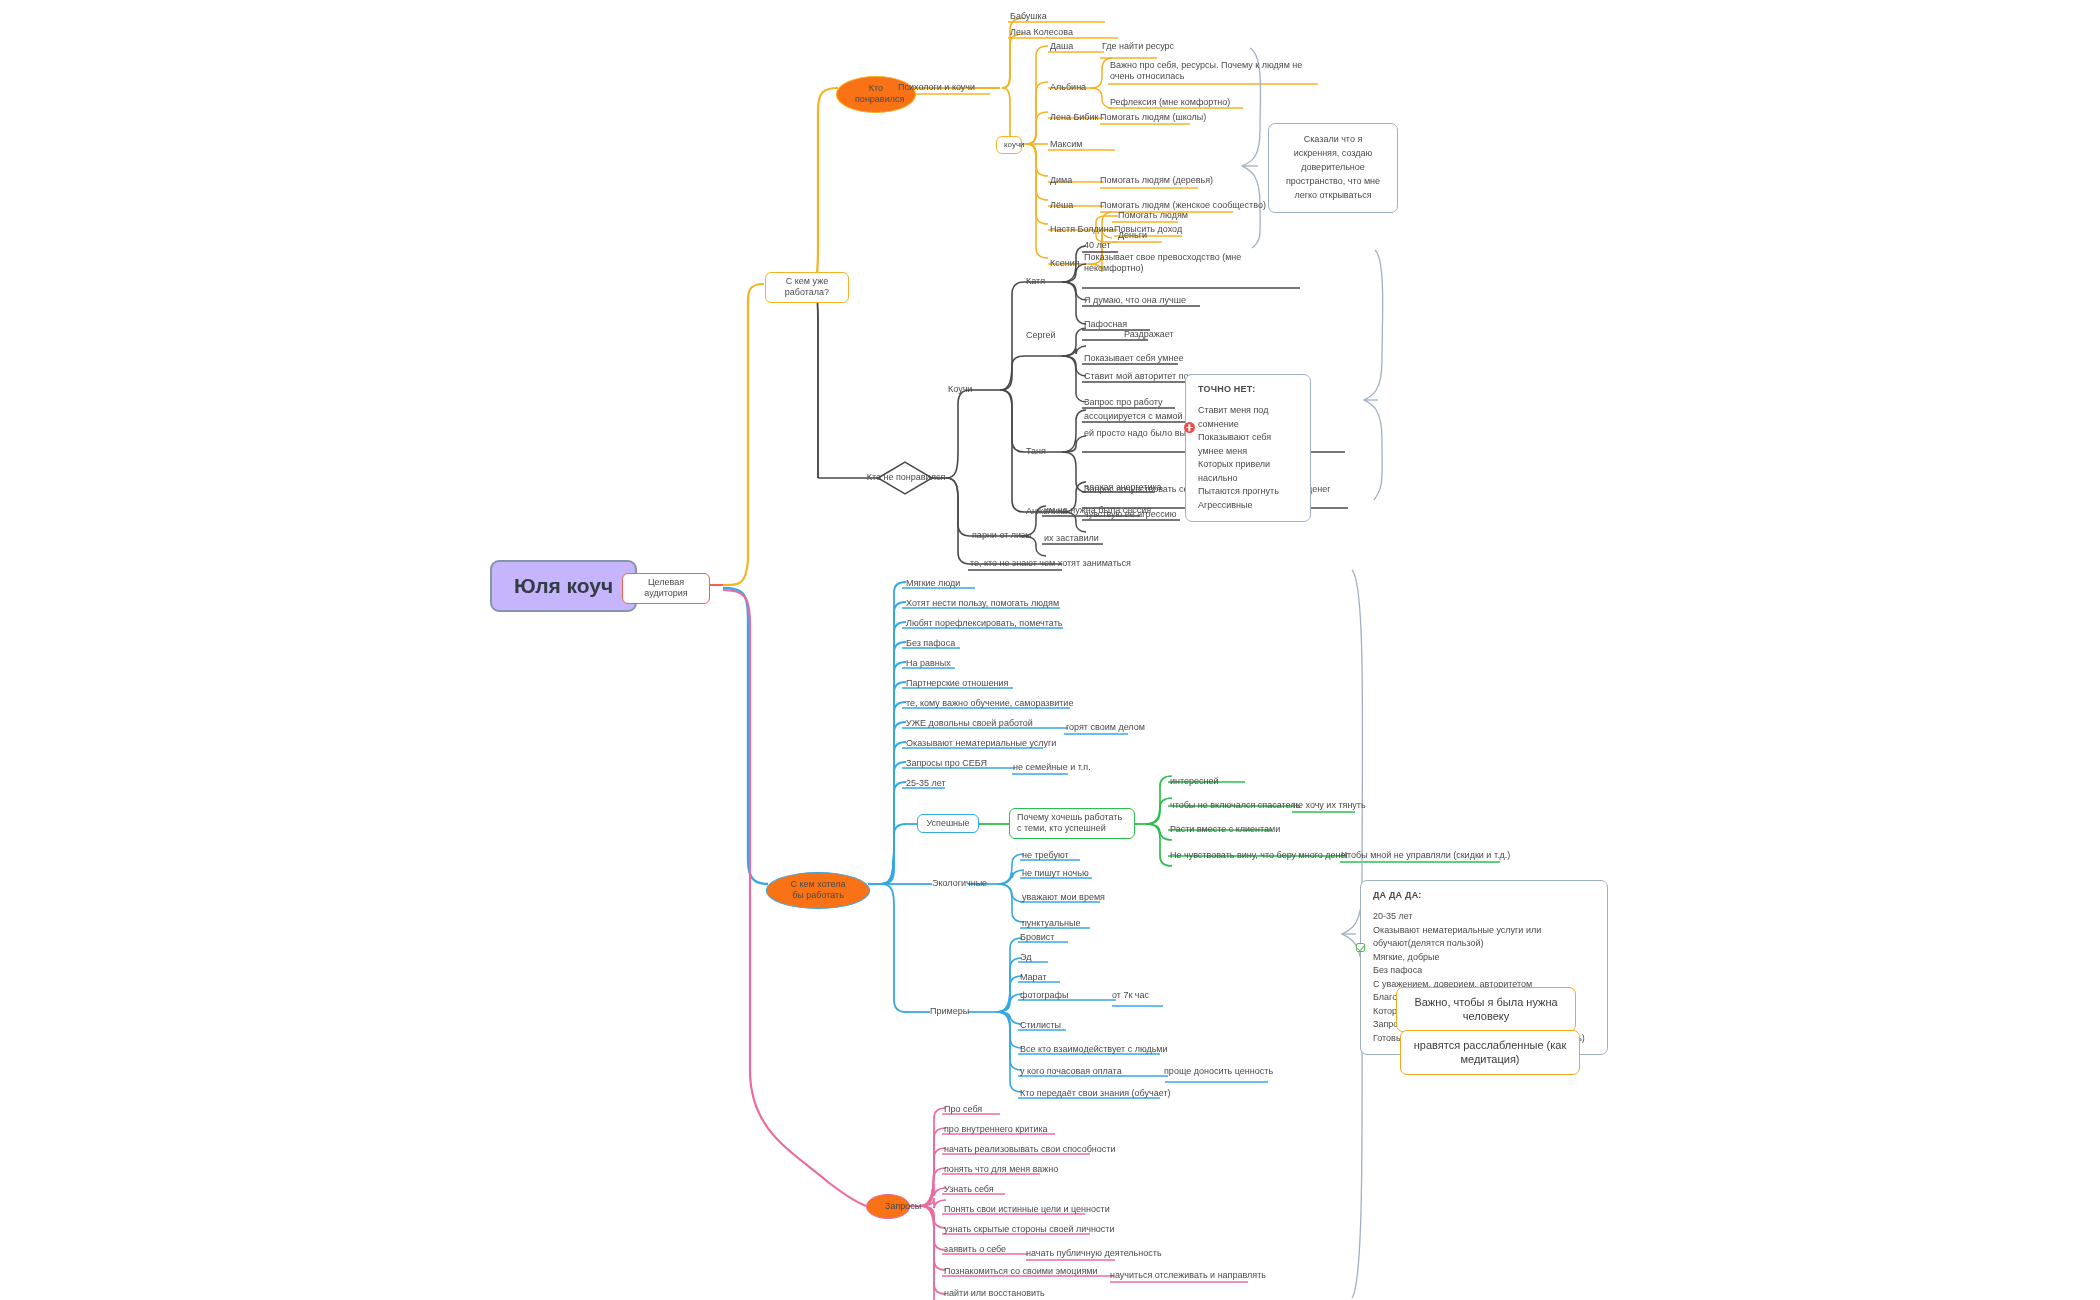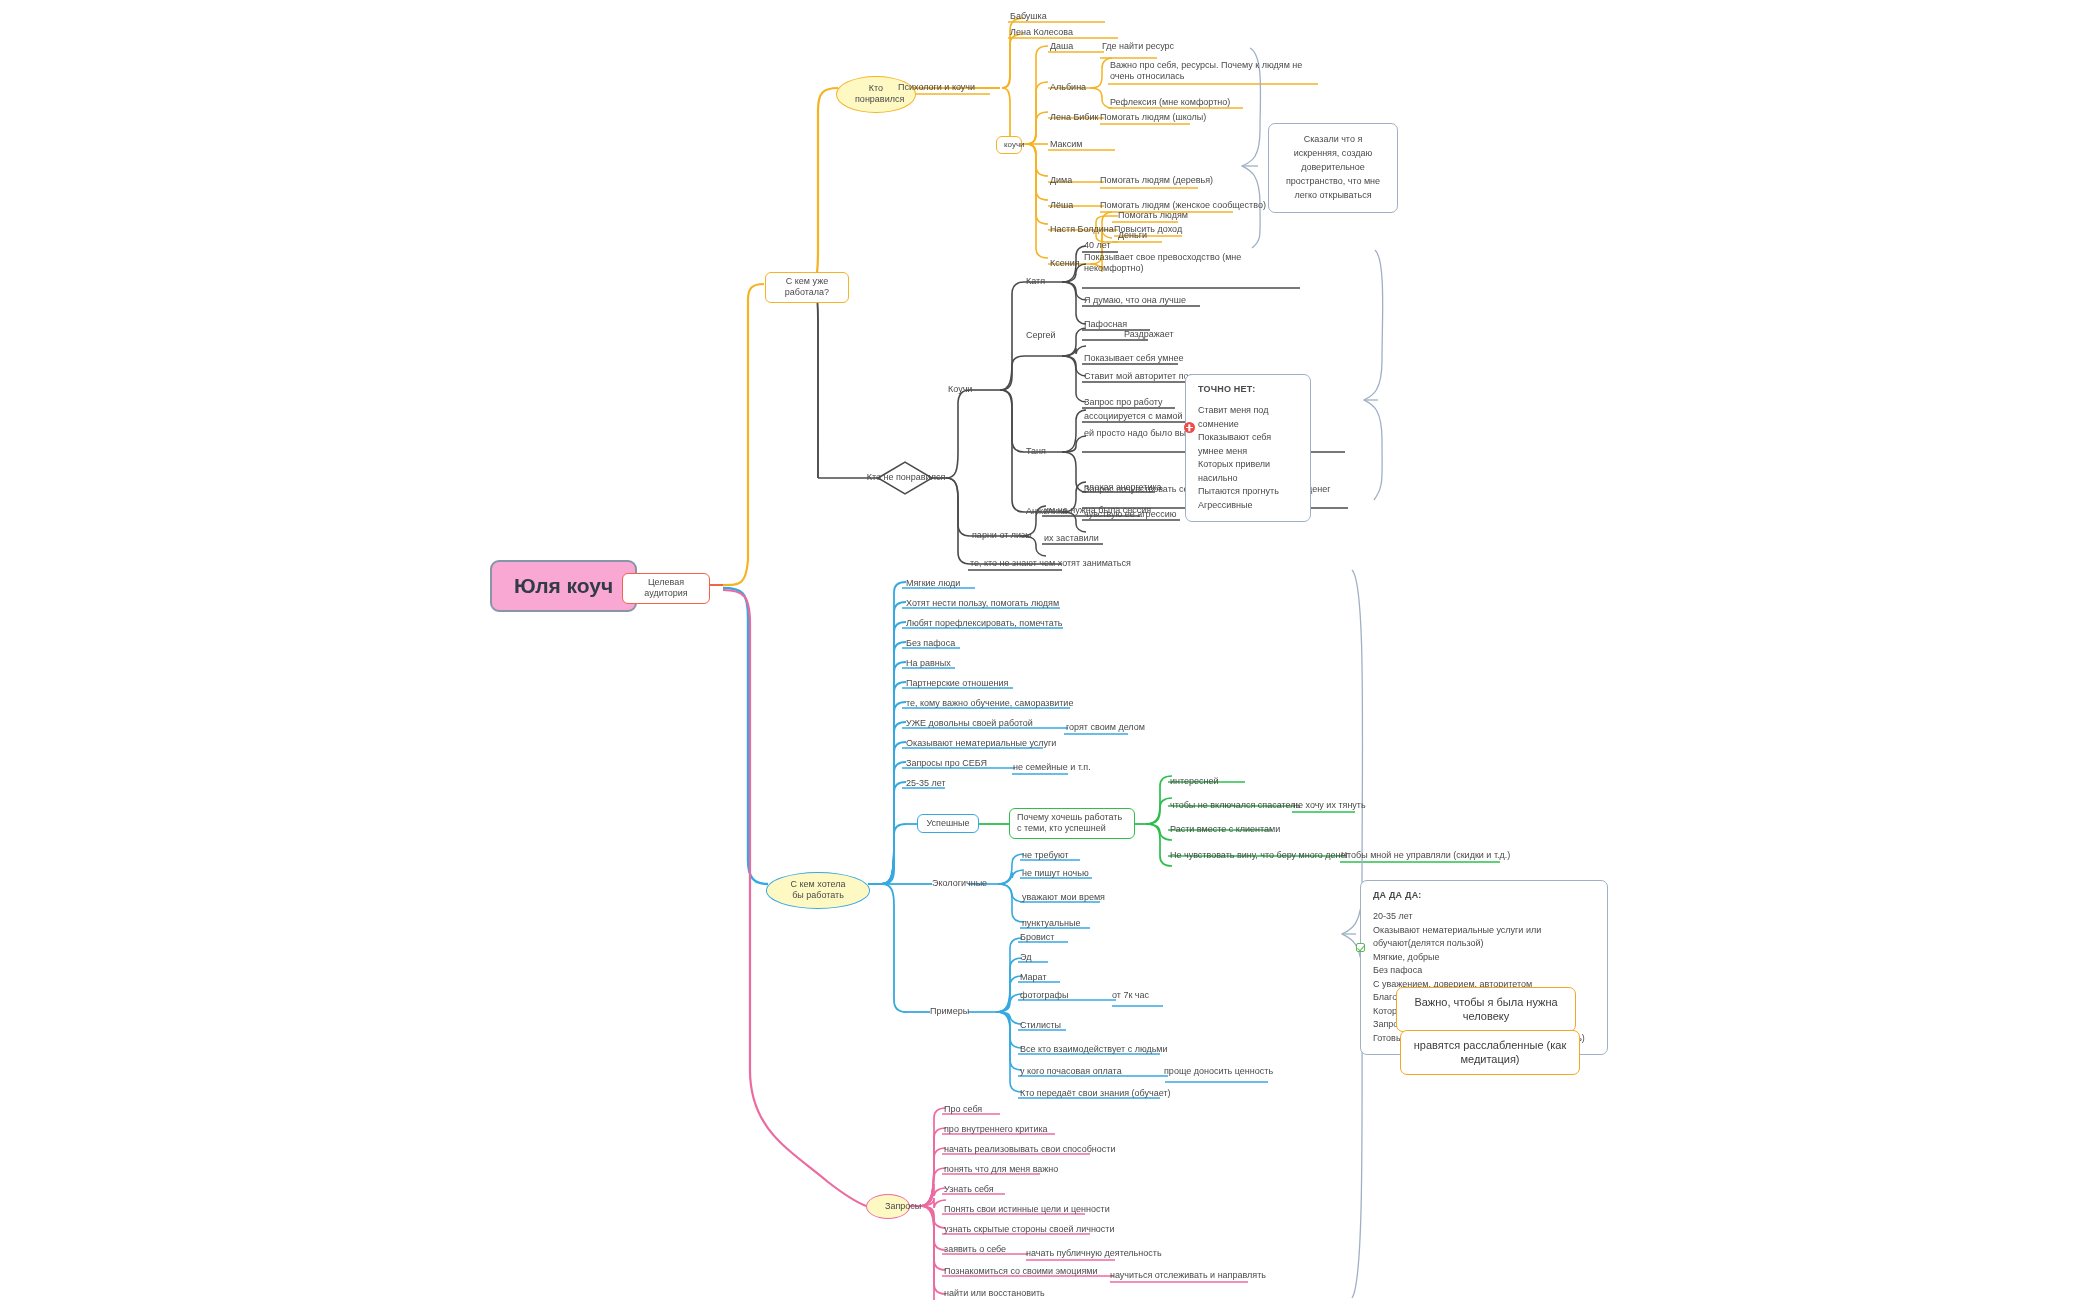--- a/index.html
+++ b/index.html
@@ -23,21 +23,21 @@
   }
   .node {
     position: absolute;
     white-space: pre-wrap;
     line-height: 1.25;
   }
   
   .root {
     border: 2px solid #8795a8;
     border-radius: 9px;
-    background: #f9a8d4;
+    background: #c4b5fd;
     color: #333b45;
     font-size: 21px;
     font-weight: bold;
     padding: 11px 22px;
     text-align: center;
   }
   
   .pill {
     border-radius: 6px;
     background: #fff;
@@ -45,21 +45,21 @@
     font-size: 9px;
     text-align: center;
   }
   .pill.red   { border: 1.6px solid #f4614c; color: #4a4a4a; }
   .pill.amber { border: 1.6px solid #f5b323; color: #4a4a4a; }
   .pill.blue  { border: 1.6px solid #36a9e1; color: #4a4a4a; }
   .pill.green { border: 1.6px solid #2dbe4e; color: #4a4a4a; text-align: left; }
   
   .ellipse {
     border-radius: 50%;
-    background: #fef9c3;
+    background: #f97316;
     padding: 6px 18px;
     font-size: 9px;
     text-align: center;
   }
   .ellipse.amber { border: 1.5px solid #f5b323; color: #4a4a4a; }
   .ellipse.blue  { border: 1.5px solid #36a9e1; color: #4a4a4a; }
   .ellipse.pink  { border: 1.5px solid #ec6aa0; color: #4a4a4a; }
   
   .diamond-wrap { position: absolute; }
   .diamond-label {

